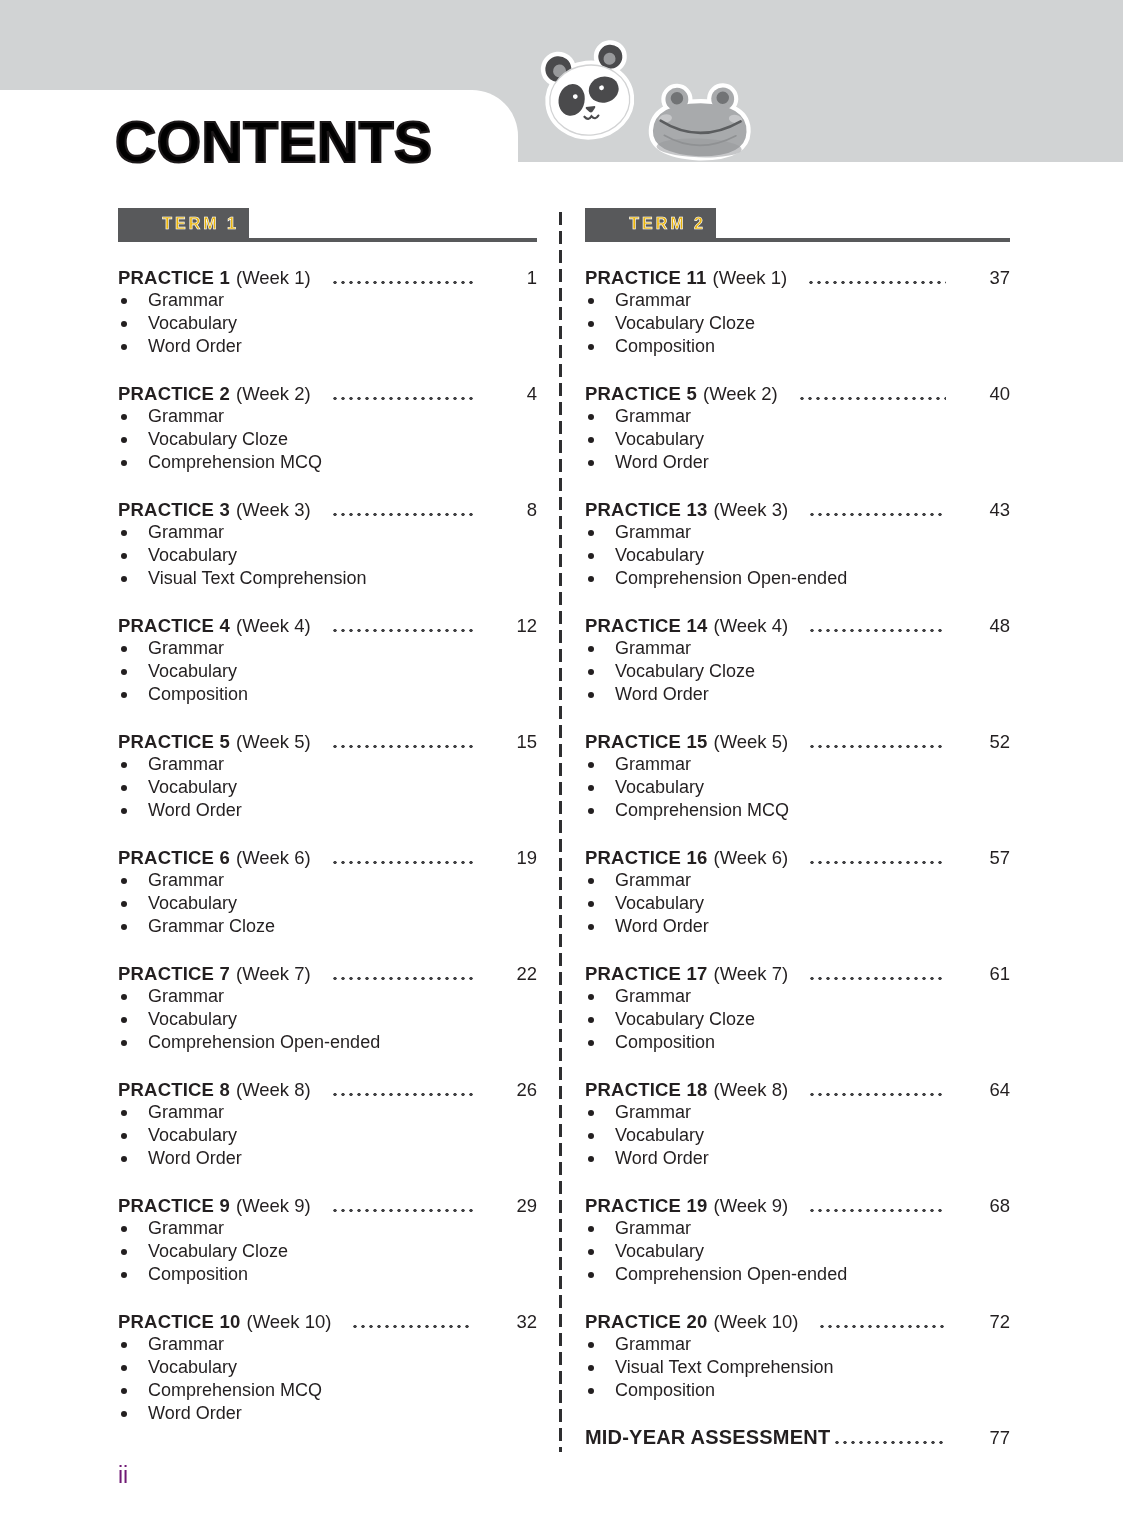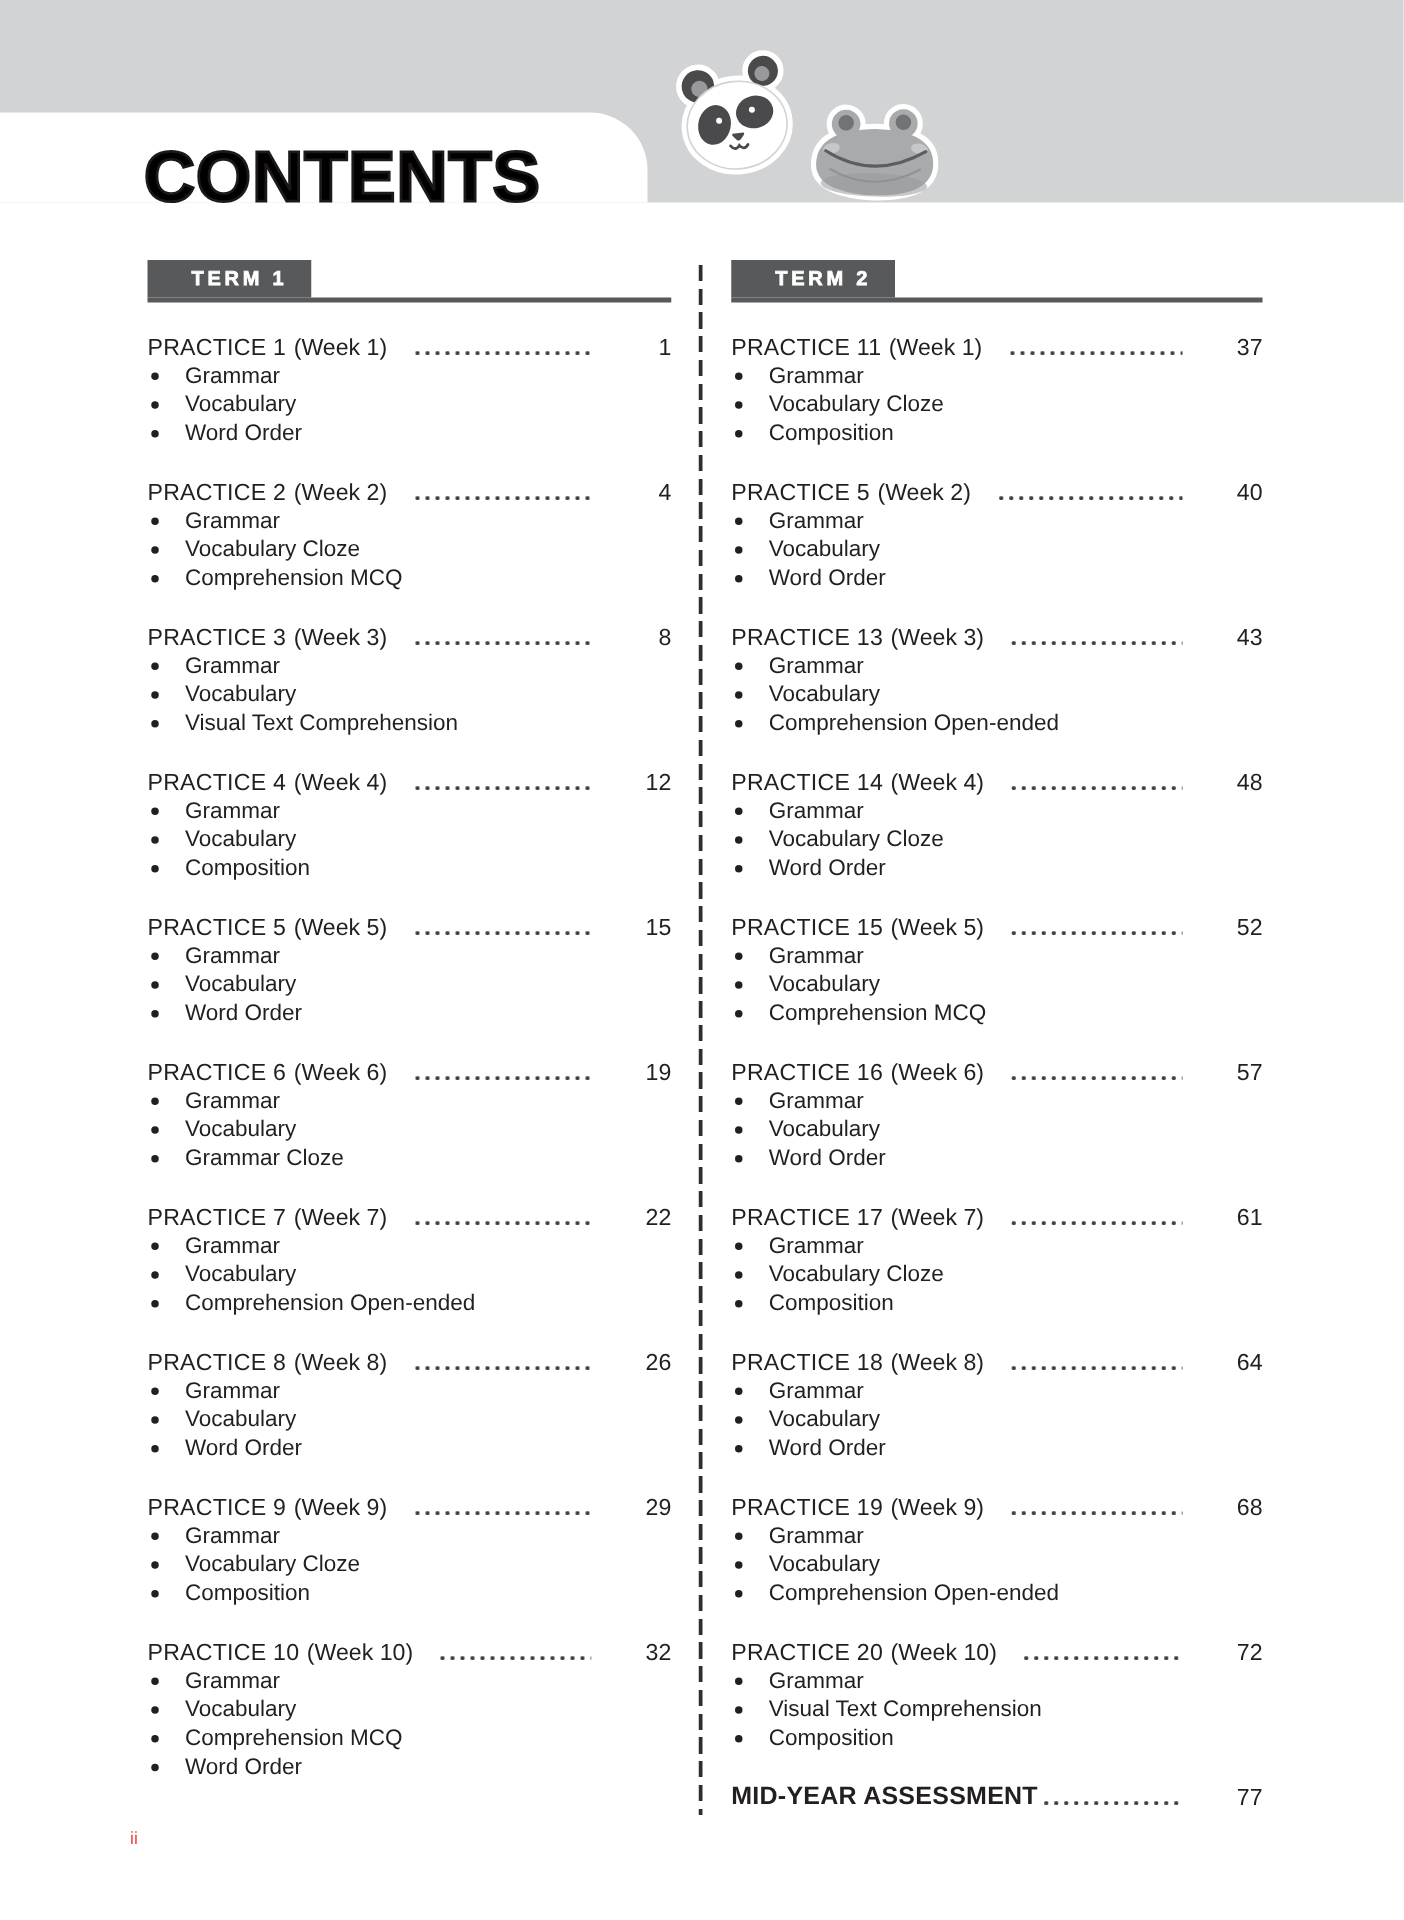--- a/index.html
+++ b/index.html
@@ -22,41 +22,41 @@
   .divider{
     position:absolute;left:559px;top:212px;width:3px;height:1240px;
     background:repeating-linear-gradient(to bottom,#2e2e30 0 13px,transparent 13px 19px);
   }
   .col{position:absolute;top:208px;}
   .col-left{left:118px;width:419px;}
   .col-right{left:585px;width:425px;}
   .term-header{border-bottom:4px solid #58595b;margin-bottom:24px;}
   .term-badge{
     display:inline-block;min-width:131px;box-sizing:border-box;
-    background:#58595b;color:#ffffff;font-weight:bold;font-size:16px;
-    letter-spacing:3px;text-align:center;padding:7px 10px 5px 26px;
+    background:#58595b;color:#eab308;font-weight:bold;font-size:16px;
+    letter-spacing:3px;text-align:right;padding:7px 10px 5px 26px;
     -webkit-text-stroke:0.6px #ffffff;vertical-align:bottom;
   }
   .entry{margin-bottom:24px;}
   .entry-title{display:flex;align-items:flex-end;font-size:18.5px;line-height:23px;white-space:nowrap;}
-  .p-label{font-weight:normal;letter-spacing:0.2px;}
+  .p-label{font-weight:bold;letter-spacing:0.2px;}
   .w-label{margin-left:6px;}
   .leader{
     flex:1 1 auto;height:3px;margin:0 20px 5px 20px;
     background-image:radial-gradient(circle,#414143 1.45px,transparent 1.9px);
     background-size:8px 3px;background-repeat:repeat-x;background-position:left bottom;
   }
   .leader-tight{margin-left:3px;}
   .page-num{width:44px;text-align:right;font-size:18.5px;}
   ul.topics{list-style:none;margin:0;padding:0;}
   .topic-item{display:flex;align-items:flex-start;font-size:18px;line-height:23px;}
   .bullet{flex:none;width:6px;height:6px;border-radius:50%;background:#231f20;margin:8.5px 0 0 3px;}
   .topic-text{margin-left:21px;}
   .assessment .a-label{font-weight:bold;font-size:20px;letter-spacing:0.2px;}
-  .folio{position:absolute;left:104px;top:1462px;font-size:14px;color:#ef4444;}
+  .folio{position:absolute;left:118px;top:1462px;font-size:23px;color:#701a75;}
 </style>
 </head>
 <body>
 
 <div class="top-band"></div>
 
 <div class="title-tab"></div>
 <h1 class="page-title">CONTENTS</h1>
 
 <div class="sticker sticker-panda">

